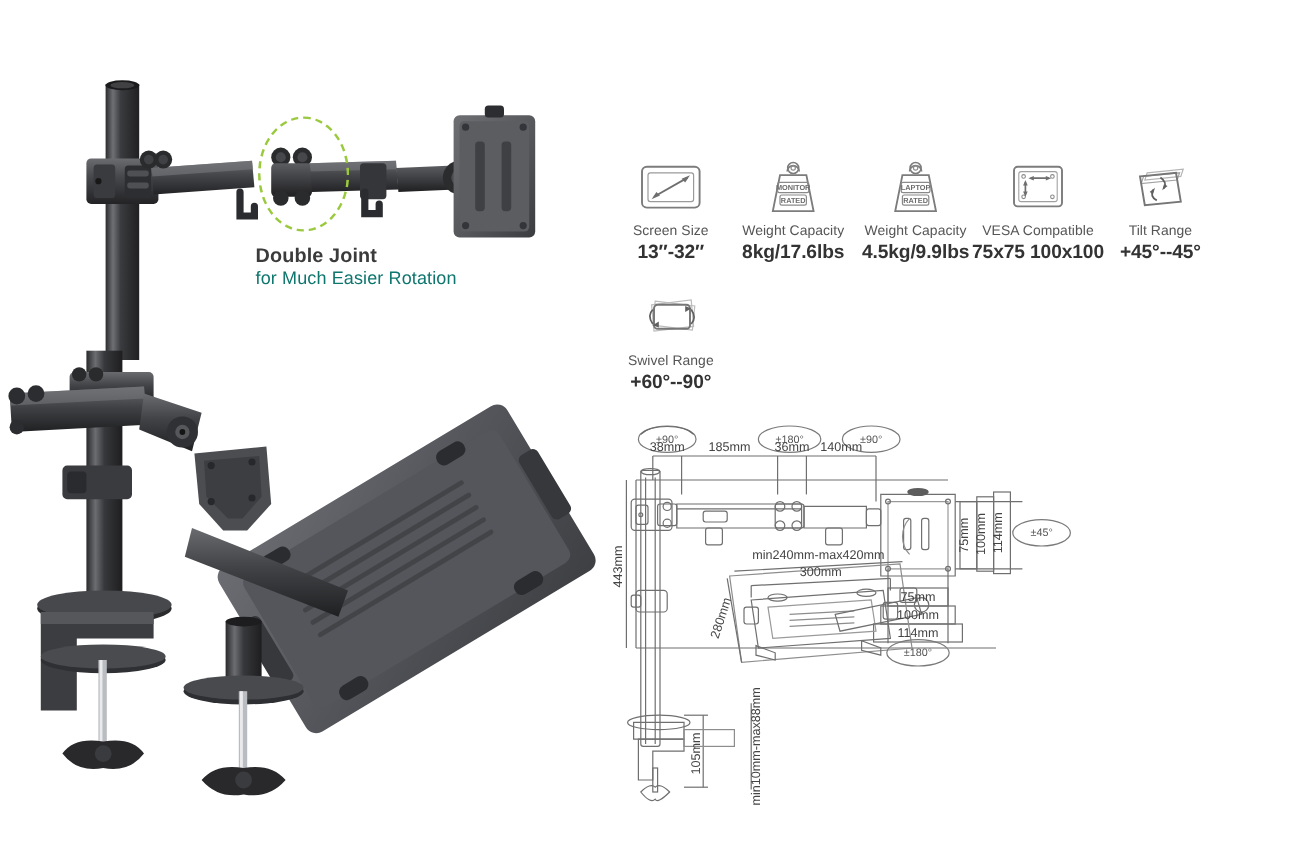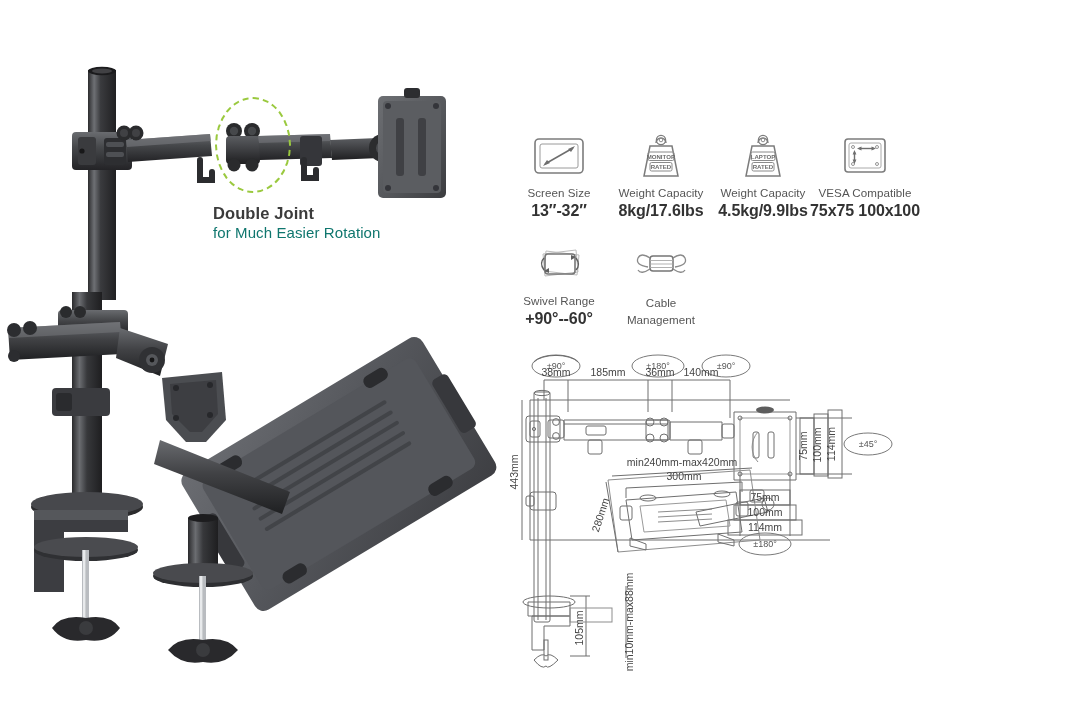--- a/index.html
+++ b/index.html
@@ -295,57 +295,56 @@
             <polygon points="38,14.5 33.5,12.6 33.5,16.4" fill="#6e6e6e"></polygon>
             <line x1="16.5" y1="18" x2="16.5" y2="28" stroke="#6e6e6e" stroke-width="1.4"></line>
             <polygon points="16.5,16 14.6,20.5 18.4,20.5" fill="#6e6e6e"></polygon>
             <polygon points="16.5,30 14.6,25.5 18.4,25.5" fill="#6e6e6e"></polygon>
           </svg>
         </div>
         <div class="lbl">VESA Compatible</div>
         <div class="val">75x75 100x100</div>
       </div>
 
+      <div class="feat">
+        <div class="ico">
+          <svg width="54" height="44" viewBox="0 0 54 44">
+            <path d="M16 10 L46 7 L44 13 L14 16 Z" fill="none" stroke="#b4b4b4" stroke-width="1"></path>
+            <path d="M13 13 L43 10 L41 16 L11 19 Z" fill="none" stroke="#a2a2a2" stroke-width="1"></path>
+            <path d="M10 13 L40 10 L44 34 L14 37 Z" fill="none" stroke="#767676" stroke-width="1.6"></path>
+            <path d="M27 14 q6 4 3 9" fill="none" stroke="#5f5f5f" stroke-width="1.5"></path>
+            <polygon points="28.5,24.5 33,21 30,19.5" fill="#5f5f5f"></polygon>
+            <path d="M24 33 q-6 -3 -3 -9" fill="none" stroke="#5f5f5f" stroke-width="1.5"></path>
+            <polygon points="22.5,22.5 18,26 21,27.5" fill="#5f5f5f"></polygon>
+          </svg>
+        </div>
+        <div class="lbl">Tilt Range</div>
+        <div class="val">+45°--45°</div>
+      </div>
     </div>
 
     <div class="feat-row row2">
 
       <div class="feat">
         <div class="ico">
           <svg width="54" height="44" viewBox="0 0 54 44">
             <path d="M11 12 L44 8 L46 30 L13 34 Z" fill="none" stroke="#bcbcbc" stroke-width="1"></path>
             <path d="M14 9 L47 13 L45 33 L12 29 Z" fill="none" stroke="#bcbcbc" stroke-width="1"></path>
             <rect x="13" y="12" width="30" height="20" rx="3" fill="none" stroke="#767676" stroke-width="1.6"></rect>
             <path d="M12 16 q-5 5 0 12" fill="none" stroke="#5f5f5f" stroke-width="1.4"></path>
             <polygon points="12,29 17,26 17,31" fill="#5f5f5f"></polygon>
             <path d="M44 28 q5 -5 0 -12" fill="none" stroke="#5f5f5f" stroke-width="1.4"></path>
             <polygon points="44,15 39,18 39,13" fill="#5f5f5f"></polygon>
           </svg>
         </div>
         <div class="lbl">Swivel Range</div>
-        <div class="val">+90°--60°</div>
+        <div class="val">+60°--90°</div>
       </div>
 
 
-      <div class="feat">
-        <div class="ico">
-          <svg width="54" height="44" viewBox="0 0 54 44">
-            <rect x="16" y="12" width="23" height="15" rx="3" fill="none" stroke="#767676" stroke-width="1.5"></rect>
-            <line x1="16" y1="16.5" x2="39" y2="16.5" stroke="#a8a8a8" stroke-width=".9"></line>
-            <line x1="16" y1="20" x2="39" y2="20" stroke="#a8a8a8" stroke-width=".9"></line>
-            <line x1="16" y1="23.5" x2="39" y2="23.5" stroke="#a8a8a8" stroke-width=".9"></line>
-            <path d="M16 14 q-9 -6 -12 0 q-3 7 10 9" fill="none" stroke="#8a8a8a" stroke-width="1.3"></path>
-            <path d="M16 25 q-9 6 -12 1" fill="none" stroke="#8a8a8a" stroke-width="1.3"></path>
-            <path d="M39 14 q9 -6 12 0 q3 7 -10 9" fill="none" stroke="#8a8a8a" stroke-width="1.3"></path>
-            <path d="M39 25 q9 6 12 1" fill="none" stroke="#8a8a8a" stroke-width="1.3"></path>
-          </svg>
-        </div>
-        <div class="lbl">Cable</div>
-        <div class="lbl">Management</div>
-      </div>
     </div>
   </div>
 
   <div class="tech">
     <svg width="580" height="340" viewBox="0 0 580 340">
       <g stroke="#6f6f6f" fill="none" stroke-width="1">
 
         <line x1="30" y1="60" x2="30" y2="200"></line>
         <line x1="30" y1="60" x2="290" y2="60"></line>
         <line x1="30" y1="200" x2="330" y2="200"></line>

